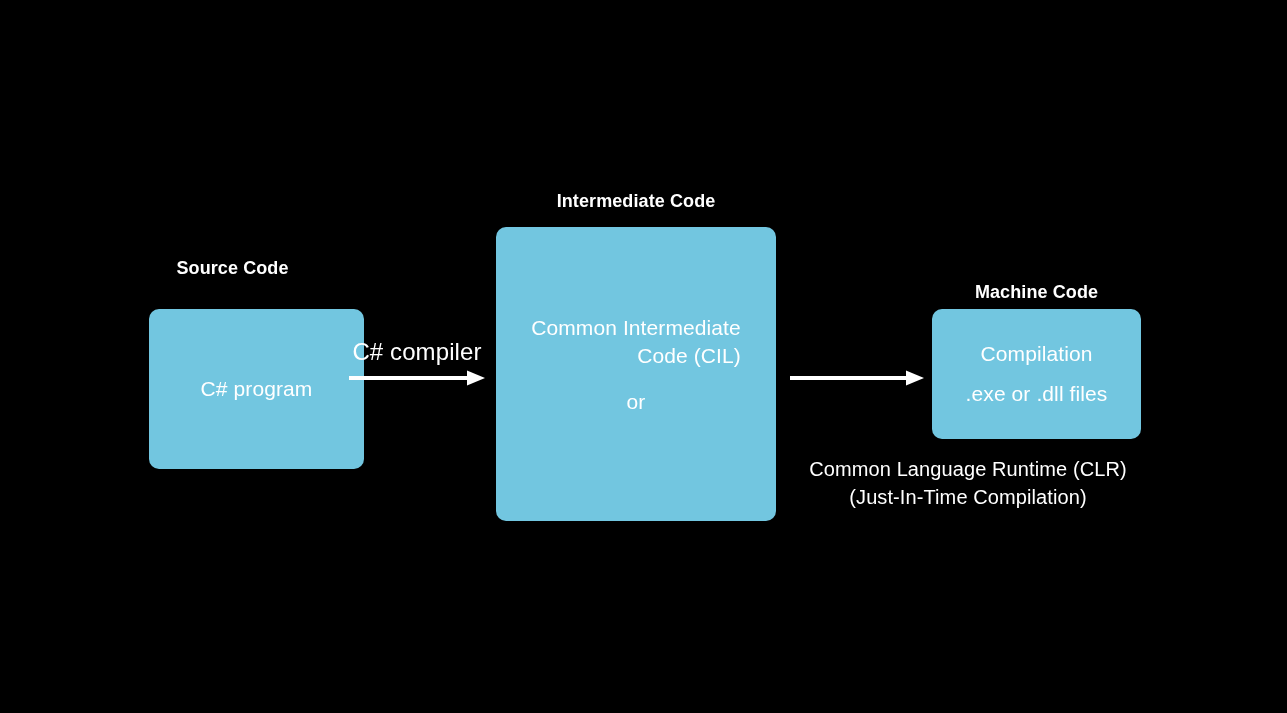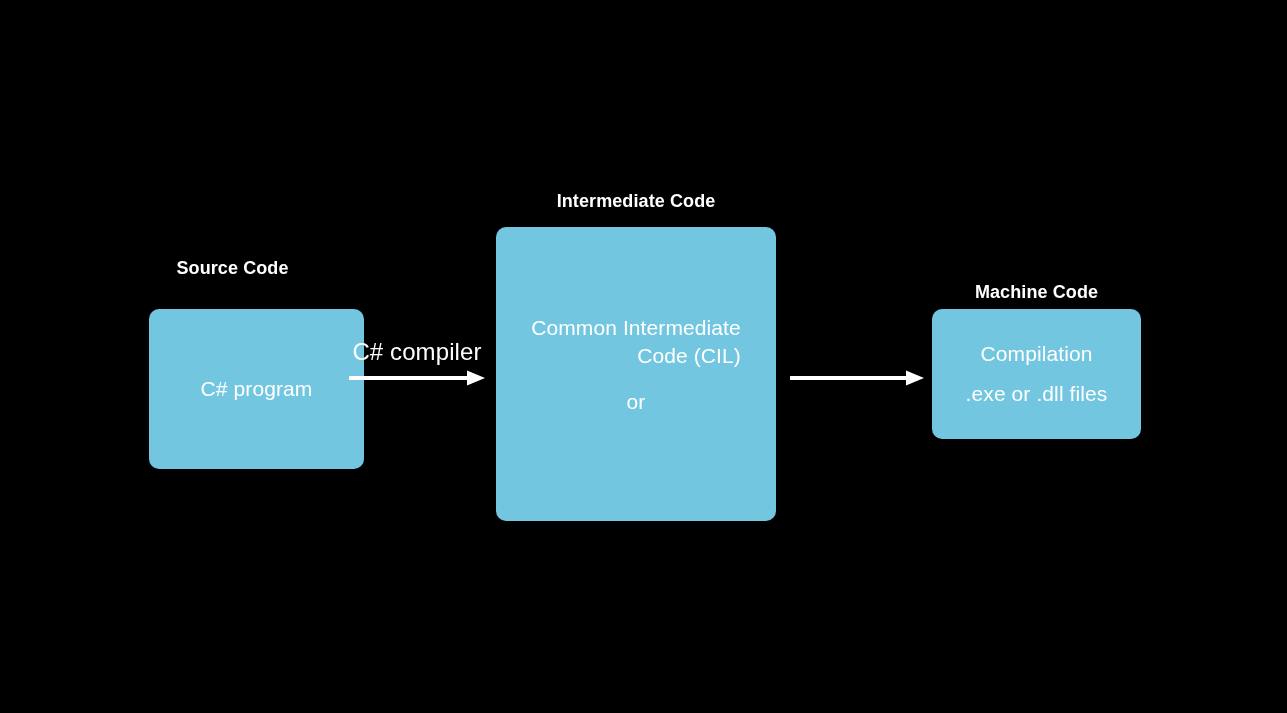--- a/index.html
+++ b/index.html
@@ -151,14 +151,18 @@
   </div>
 
   <div class="heading" id="head-machine" style="left:932px; top:283px; width:209px;">Machine Code</div>
 
   <div class="box" id="box-machine">
     <div class="box-text">Compilation</div>
     <div class="gap-c"></div>
     <div class="box-text">.exe or .dll files</div>
   </div>
 
+  <div class="caption" id="caption-clr">
+    <div>Common Language Runtime (CLR)</div>
+    <div>(Just-In-Time Compilation)</div>
+  </div>
 
 </div>
 
 </body></html>

